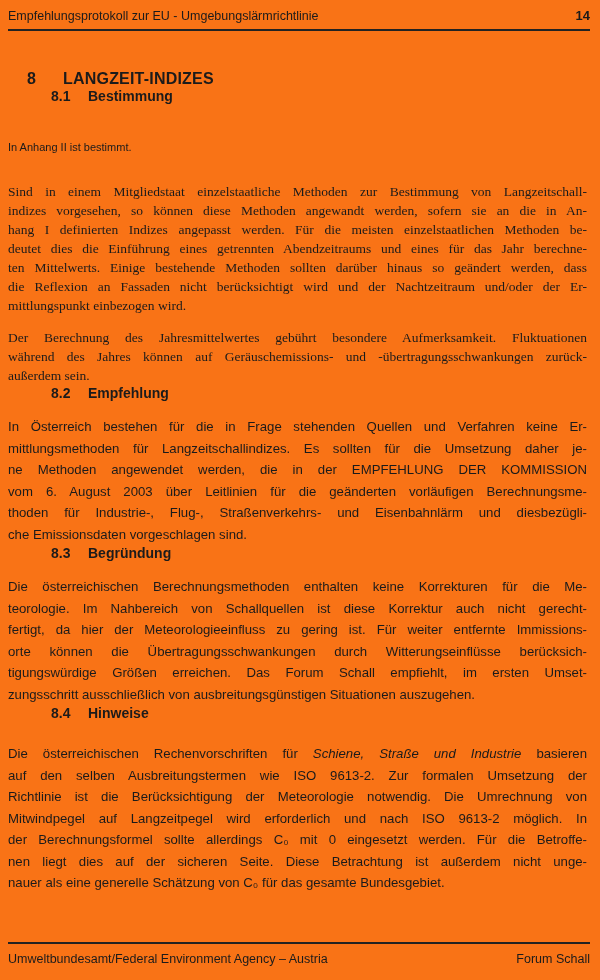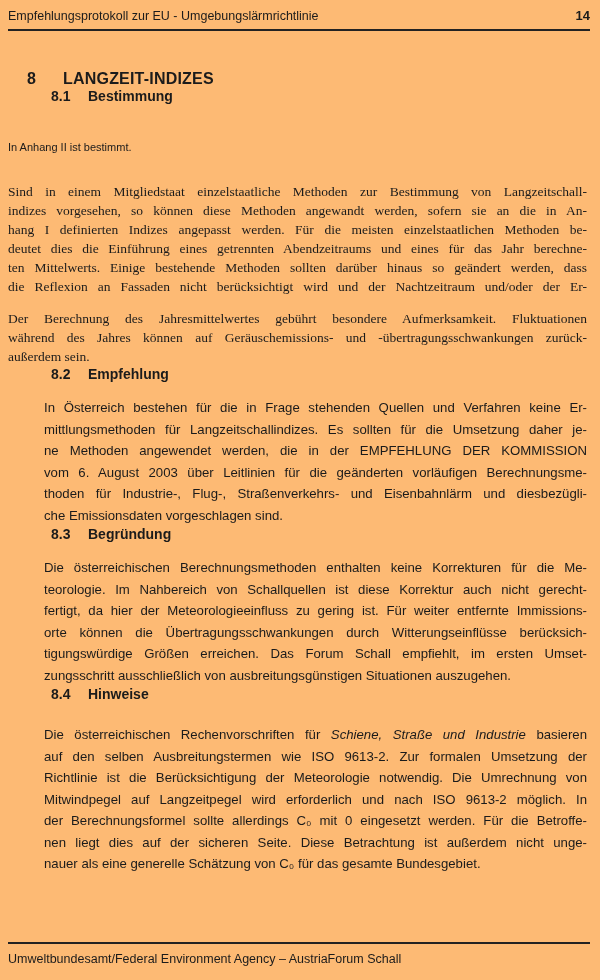--- a/index.html
+++ b/index.html
@@ -1,19 +1,19 @@
 <!DOCTYPE html>
 <html lang="de"><head>
 <meta charset="utf-8">
 <style>
   html,body{margin:0;padding:0;}
   .page{
     position:relative;
     width:600px;height:980px;
-    background:#fdba74;
+    background:#f97316;
     color:#1b1b1b;
     font-family:"Liberation Sans",sans-serif;
     overflow:hidden;
   }
   
   .runhead{
     position:absolute;top:8px;left:8px;right:10px;
     border-bottom:2px solid #222;
     padding-bottom:6px;
   }
@@ -28,40 +28,40 @@
   }
   h1.chapter .hnum{display:inline-block;width:36px;}
   h2.sect{
     margin:0;padding-left:7px;
     font-size:14px;font-weight:bold;
   }
   h2.sect .hnum{display:inline-block;width:37px;padding-left:36px;}
   .intro{margin-top:34px;font-size:11px;line-height:19px;}
   .para{margin:0;}
   .serif{font-family:"Liberation Serif",serif;font-size:13.5px;line-height:19px;}
-  .sans{font-size:13.2px;line-height:21.5px;margin-left:36px;}
+  .sans{font-size:13.2px;line-height:21.5px;}
   .pline{text-align:justify;text-align-last:justify;text-justify:inter-word;}
   .pline.last-line{text-align-last:left;}
   .pline i{font-style:italic;}
   
   .mt-h2-1{margin-top:22px;}
   .mt-quote1{margin-top:25px;}
   .mt-quote2{margin-top:13px;}
   .mt-h2-2{margin-top:17px;}
   .mt-body-2{margin-top:15px;}
   .mt-h2-3{margin-top:10px;}
   .mt-body-3{margin-top:15px;}
   .mt-h2-4{margin-top:10px;}
   .mt-body-4{margin-top:22px;}
   
   .foot{
     position:absolute;left:8px;right:10px;bottom:14px;
     border-top:2px solid #222;
     padding-top:8px;
-    display:flex;align-items:baseline;
+    display:flex;justify-content:space-between;align-items:baseline;
   }
   .foot-left{font-size:12.5px;}
   .foot-right{font-size:12.5px;font-weight:normal;}
 </style>
 </head>
 <body>
 
 <div class="page">
 
   <div class="runhead">
@@ -82,20 +82,21 @@
     </h2>
     <div class="intro">In Anhang II ist bestimmt.</div>
 
     <div class="para serif mt-quote1">
         <div class="pline">Sind in einem Mitgliedstaat einzelstaatliche Methoden zur Bestimmung von Langzeitschall-</div>
         <div class="pline">indizes vorgesehen, so können diese Methoden angewandt werden, sofern sie an die in An-</div>
         <div class="pline">hang I definierten Indizes angepasst werden. Für die meisten einzelstaatlichen Methoden be-</div>
         <div class="pline">deutet dies die Einführung eines getrennten Abendzeitraums und eines für das Jahr berechne-</div>
         <div class="pline">ten Mittelwerts. Einige bestehende Methoden sollten darüber hinaus so geändert werden, dass</div>
         <div class="pline">die Reflexion an Fassaden nicht berücksichtigt wird und der Nachtzeitraum und/oder der Er-</div>
+        <div class="pline last-line">mittlungspunkt einbezogen wird.</div>
       </div>
     <div class="para serif mt-quote2">
         <div class="pline">Der Berechnung des Jahresmittelwertes gebührt besondere Aufmerksamkeit. Fluktuationen</div>
         <div class="pline">während des Jahres können auf Geräuschemissions- und -übertragungsschwankungen zurück-</div>
         <div class="pline last-line">außerdem sein.</div>
       </div>
 
     <h2 class="sect mt-h2-2">
       <span class="hnum">8.2</span><span>Empfehlung</span>
     </h2>

